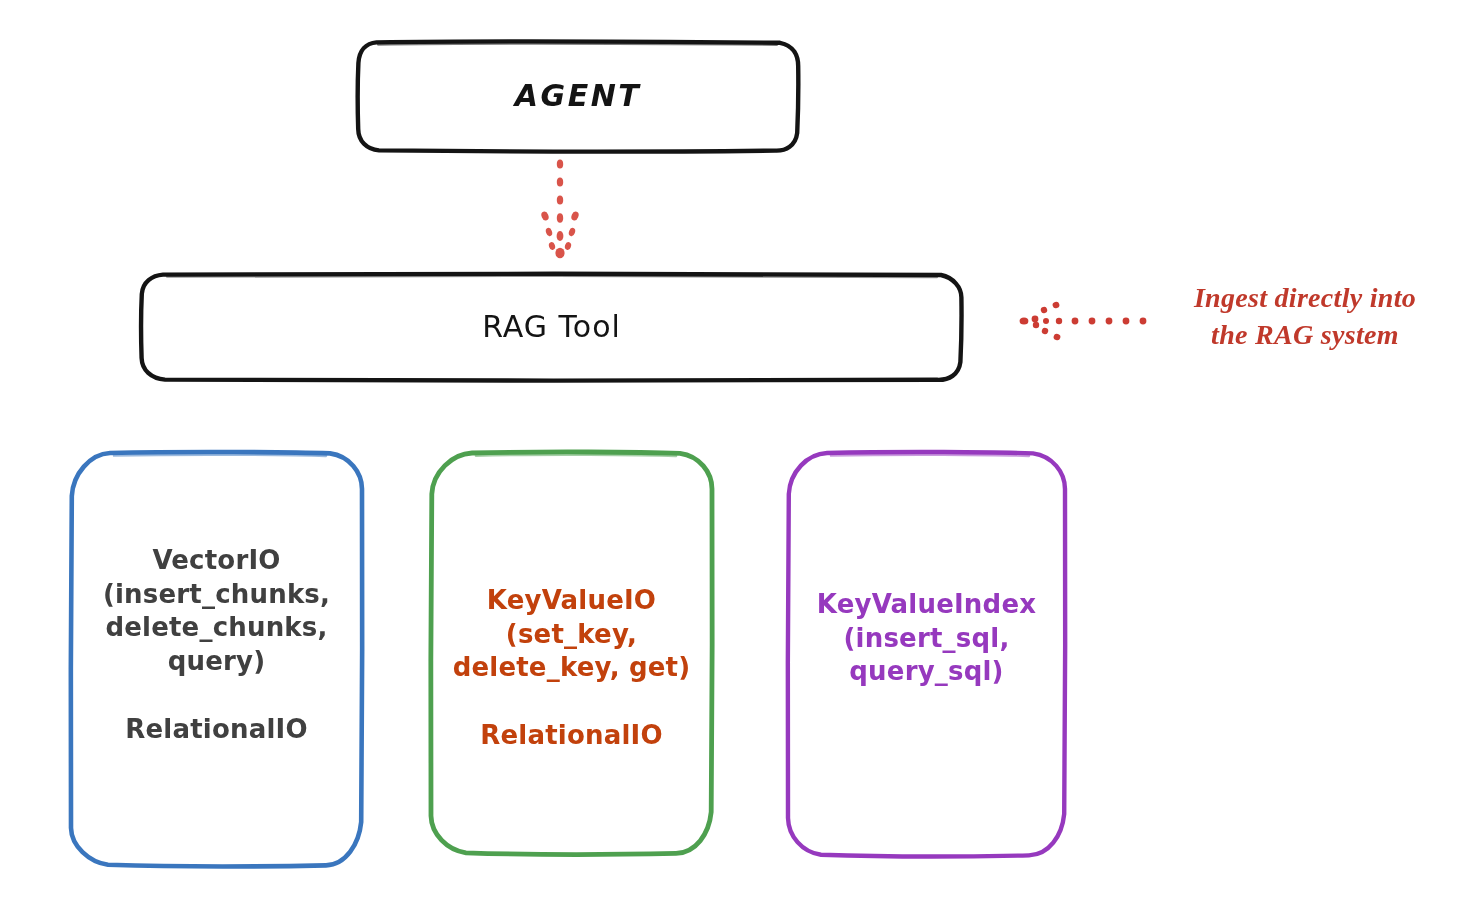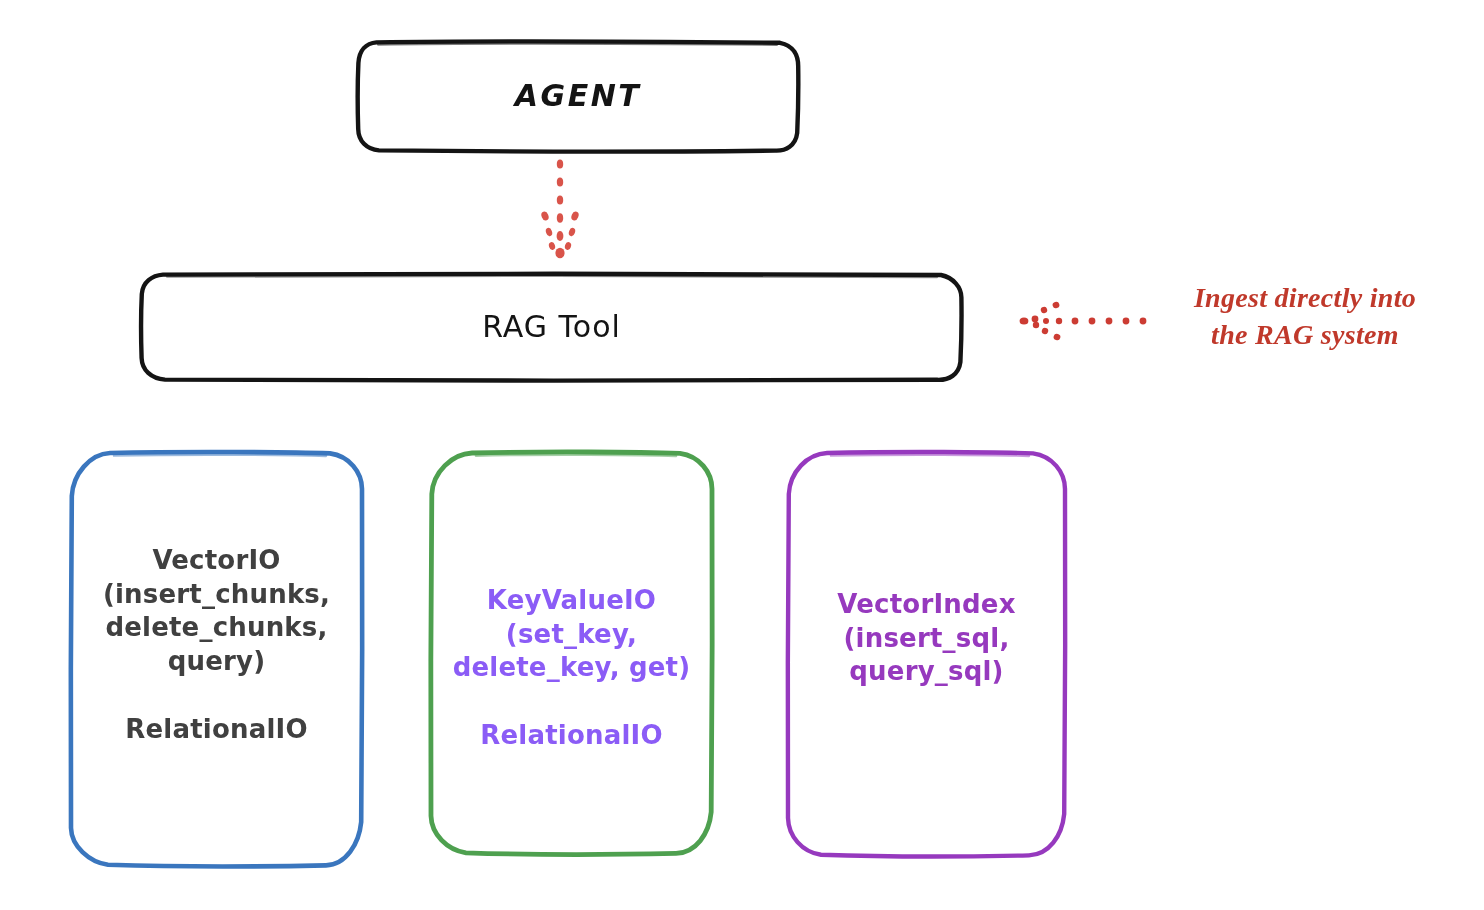--- a/index.html
+++ b/index.html
@@ -91,21 +91,21 @@
     left: 68px;
     width: 297px;
     height: 418px;
   }
   #vector-node .node-label { color: #404040; padding-top: 60px; }
   #keyvalue-node {
     left: 428px;
     width: 287px;
     height: 406px;
   }
-  #keyvalue-node .node-label { color: #8b5cf6; padding-top: 100px; }
+  #keyvalue-node .node-label { color: #c2410c; padding-top: 100px; }
   #relational-node {
     left: 785px;
     width: 283px;
     height: 408px;
   }
   #relational-node .node-label { color: #9639be; padding-top: 104px; }
 
   .leaf .sub-label {
     display: block;
     margin-top: 34px;
@@ -245,19 +245,19 @@
 
   <div class="node leaf" id="relational-node">
     <svg class="sketch-svg" viewBox="0 0 283 408" preserveAspectRatio="none">
       <path d="M42,3 C116,1.2 210,2 248,3.4 C267,6 280.4,22 280,40
                C280.6,108 280,322 279.2,364 C277,386 264,404.6 244,405.4
                C172,407 84,406.4 36,404.8 C17,402 3.4,386 3,368
                C2.4,300 3,86 3.8,44 C5,22 22,4 42,3 Z" fill="#ffffff" stroke="#9639be" stroke-width="4.4" stroke-linecap="round" stroke-linejoin="round"></path>
       <path d="M46,5.6 C116,4 210,4.8 244,6" fill="none" stroke="#9639be" stroke-width="2.4" opacity="0.5" stroke-linecap="round"></path>
     </svg>
     <span class="node-label">
-      <span>VectorIndex
+      <span>KeyValueIndex
 (insert_sql,
 query_sql)</span>
     </span>
   </div>
 
 </div>
 
 </body></html>

